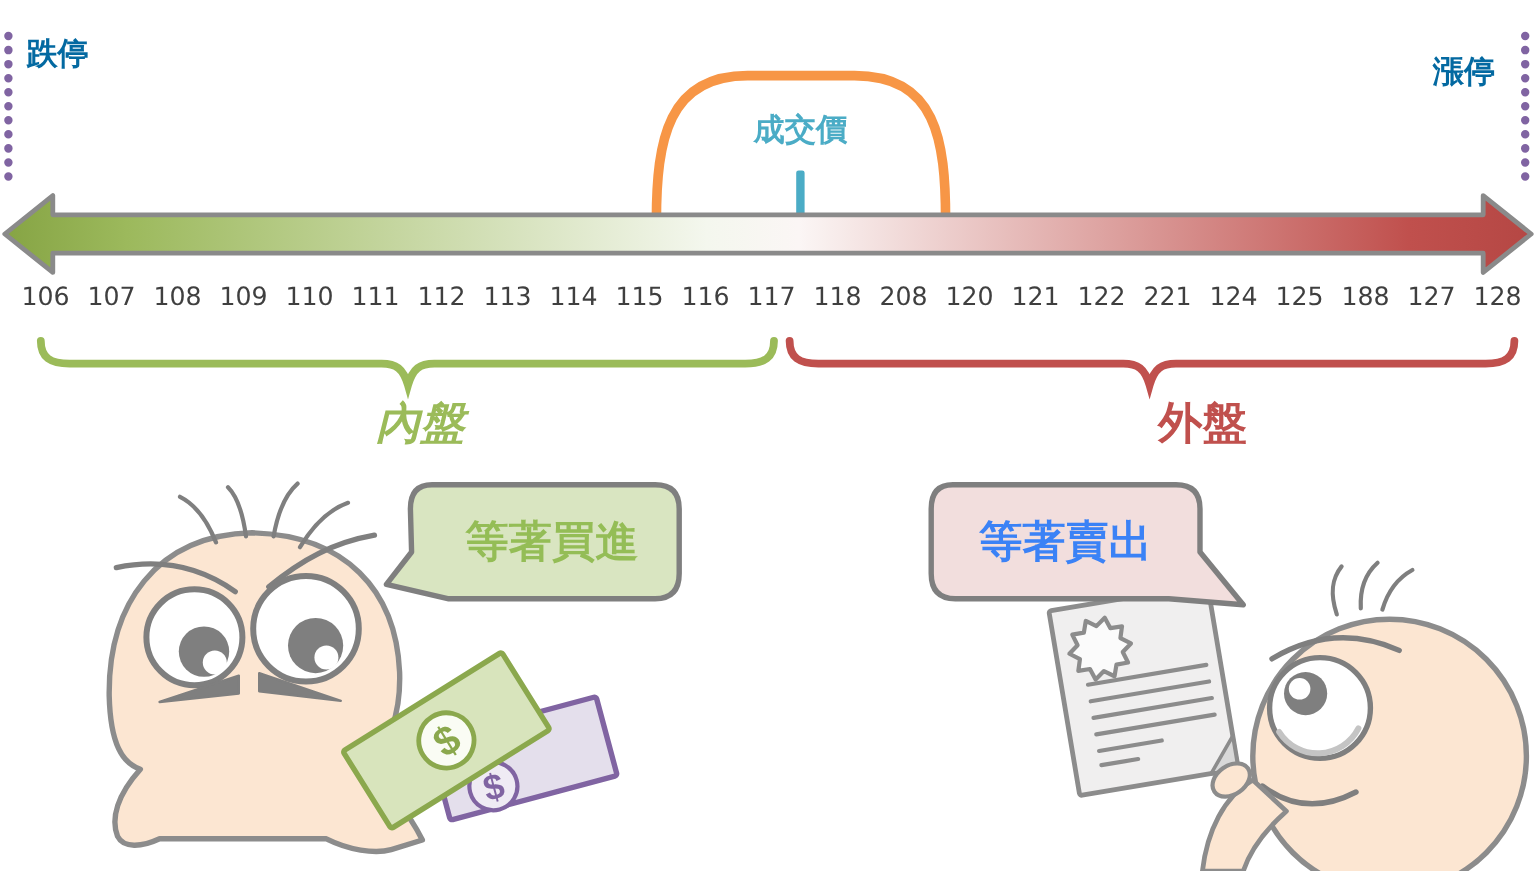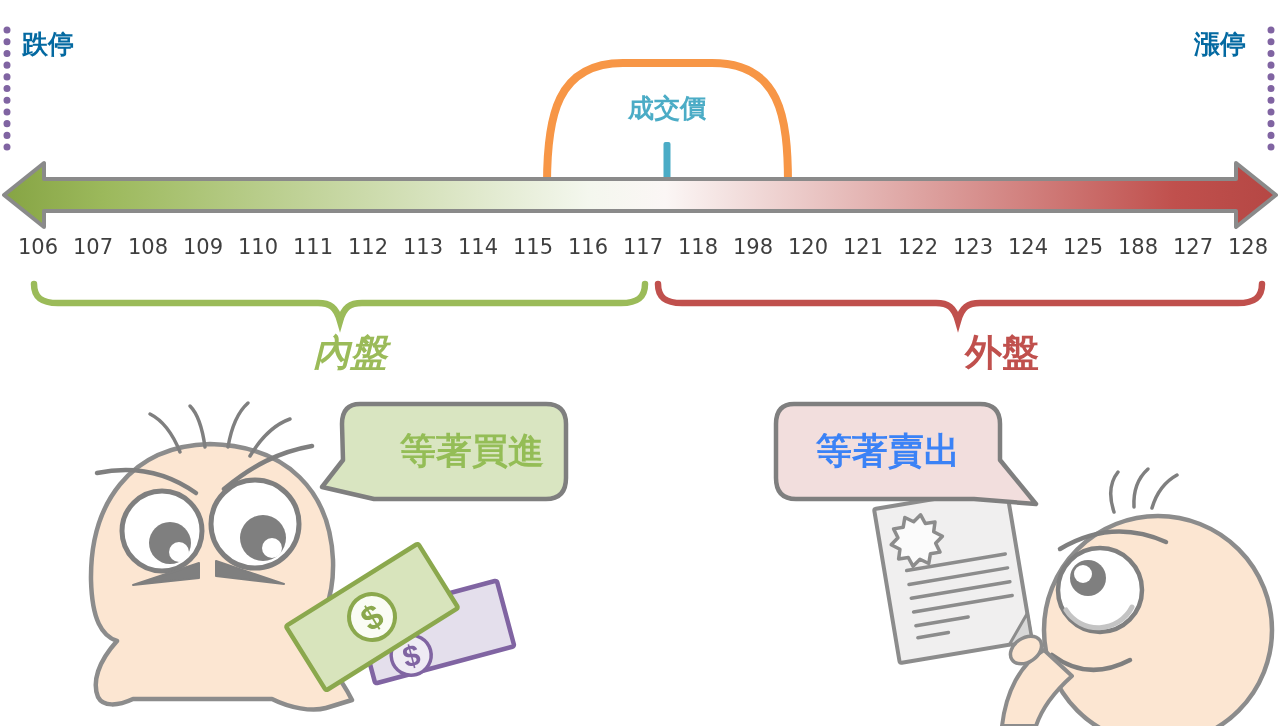--- a/index.html
+++ b/index.html
@@ -124,46 +124,46 @@
       <ellipse cx="1026" cy="650" rx="17" ry="12" transform="rotate(-35 1026 650)" fill="#FCE6D2" stroke="#8C8C8C" stroke-width="3.5"></ellipse>
     </g>
 
     <path d="M360,404 L546,404 Q566,404 566,424 L566,478 Q566,499 546,499 L374,499
              L322,487 L343,460 L342,424 Q342,404 360,404 Z" fill="#D9E5C1" stroke="#7F7F7F" stroke-width="4.5" stroke-linejoin="round"></path>
     <path d="M794,404 L980,404 Q1000,404 1000,424 L1000,460 L1036,504 L974,499 L796,499
              Q776,499 776,478 L776,424 Q776,404 794,404 Z" fill="#F2DEDD" stroke="#7F7F7F" stroke-width="4.5" stroke-linejoin="round"></path>
   </svg>
 
   <div class="lbl purple" style="left:22px;top:30px;">跌停</div>
-  <div class="lbl purple" style="right:34px;top:30px;text-align:center;">漲停</div>
+  <div class="lbl purple" style="right:34px;top:45px;text-align:center;">漲停</div>
   <div class="lbl tealT center" style="left:667px;top:94px;">成交價</div>
   <div class="lbl greenT center" style="left:350px;top:333px;font-style:italic;">內盤</div>
   <div class="lbl redT center" style="left:966px;top:333px;">外盤</div>
-  <div class="lbl bubbleGreenT center" style="left:472px;top:431px;">等著買進</div>
+  <div class="lbl bubbleGreenT center" style="left:460px;top:431px;">等著買進</div>
   <div class="lbl bubbleRedT center" style="left:888px;top:431px;">等著賣出</div>
 
   <div id="price-scale">
       <span class="tick">106</span>
       <span class="tick">107</span>
       <span class="tick">108</span>
       <span class="tick">109</span>
       <span class="tick">110</span>
       <span class="tick">111</span>
       <span class="tick">112</span>
       <span class="tick">113</span>
       <span class="tick">114</span>
       <span class="tick">115</span>
       <span class="tick">116</span>
       <span class="tick">117</span>
       <span class="tick">118</span>
-      <span class="tick">198</span>
+      <span class="tick">208</span>
       <span class="tick">120</span>
       <span class="tick">121</span>
       <span class="tick">122</span>
-      <span class="tick">123</span>
+      <span class="tick">221</span>
       <span class="tick">124</span>
       <span class="tick">125</span>
       <span class="tick">188</span>
       <span class="tick">127</span>
       <span class="tick">128</span>
     </div>
 
 </div>
 
 </body></html>

